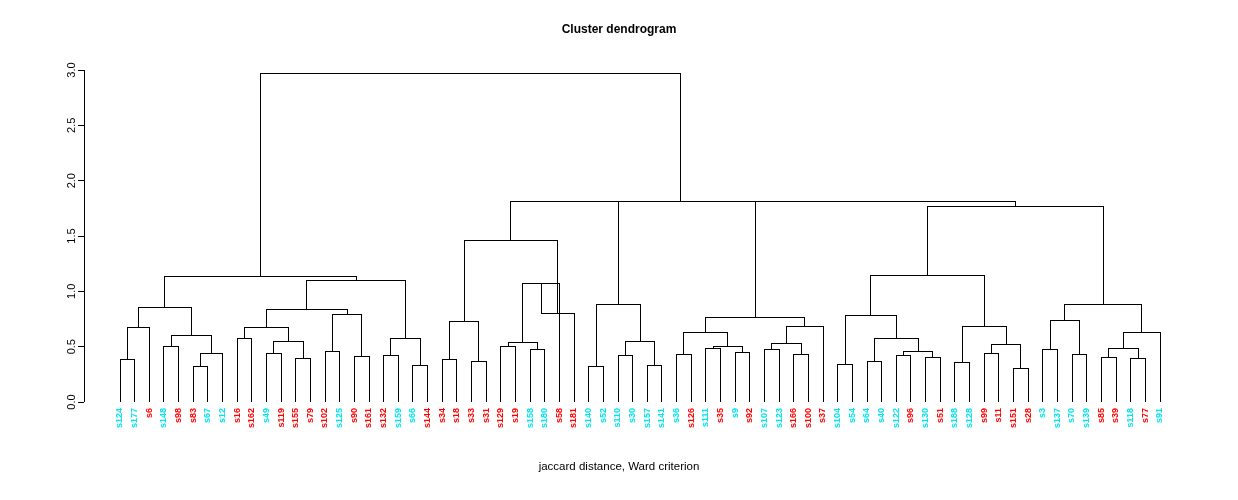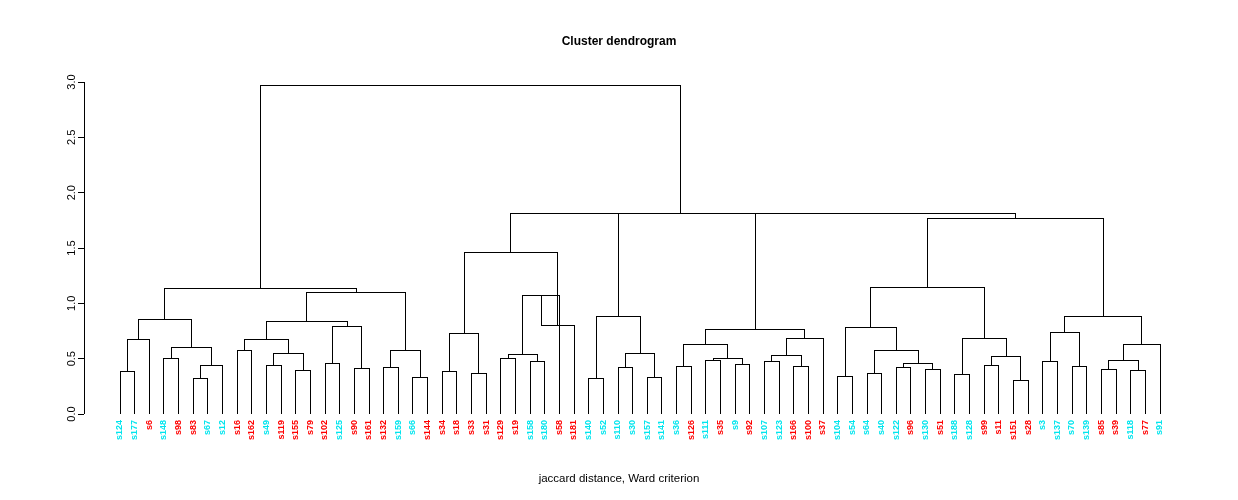--- a/index.html
+++ b/index.html
@@ -10,21 +10,21 @@
   body {
     width: 1238px;
     height: 500px;
     font-family: "Liberation Sans", sans-serif;
     overflow: hidden;
     position: relative;
   }
   #plot {
     position: absolute;
     left: 0;
-    top: 12px;
+    top: 0;
     width: 1238px;
     height: 445px;
   }
   .title-text {
     font-weight: bold;
     font-size: 12px;
     fill: #000;
   }
   .axis-label {
     font-size: 11.5px;

